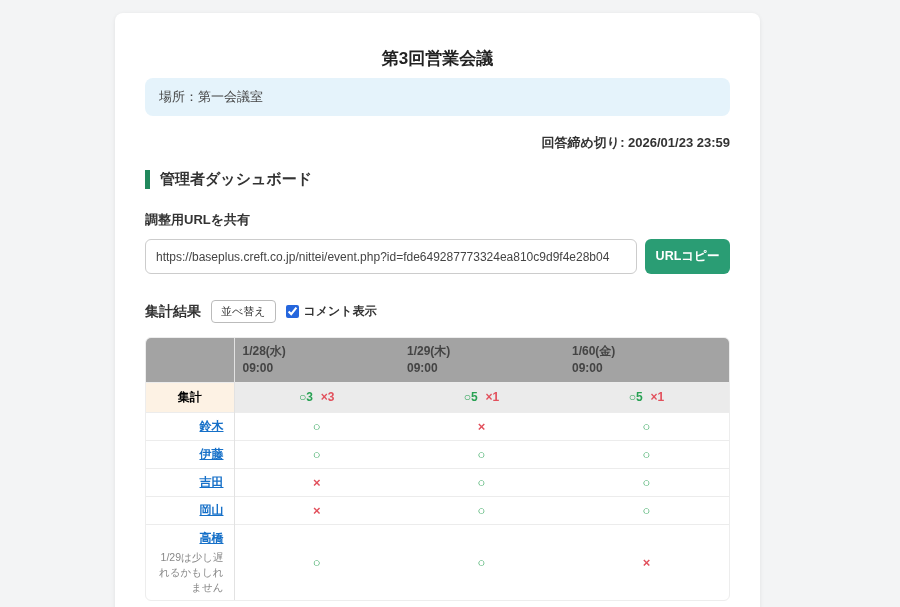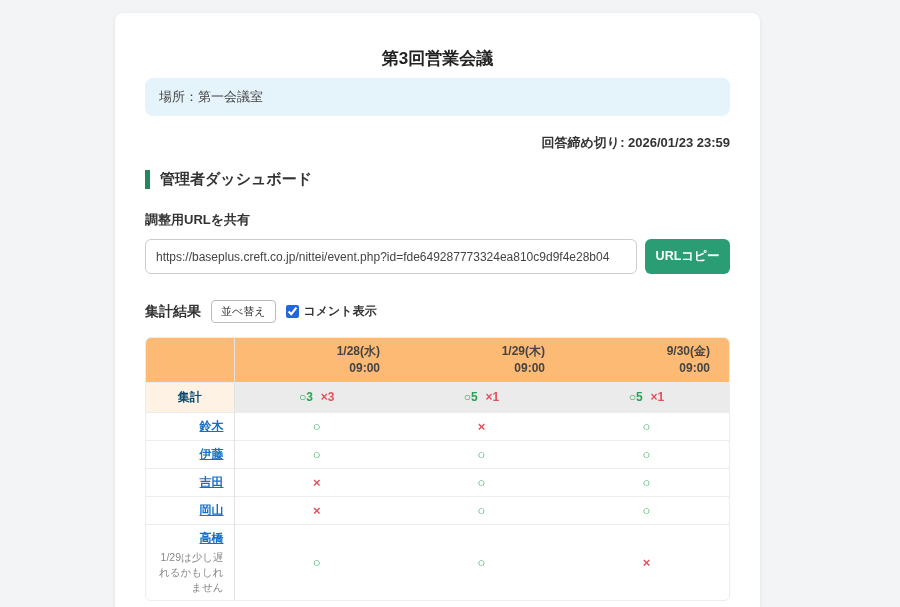--- a/index.html
+++ b/index.html
@@ -55,31 +55,31 @@
     font-family:"Liberation Sans","DejaVu Sans",sans-serif;
   }
   .comment-toggle { display:flex; align-items:center; gap:5px; }
   .comment-toggle input { width:13px; height:13px; accent-color:var(--checkbox-blue); }
   .comment-toggle span { font-size:12px; font-weight:bold; }
 
   .table-wrap { border:1px solid #ededed; border-radius:6px; overflow:hidden; }
   table { width:100%; border-collapse:collapse; table-layout:fixed; }
   col.name-col { width:88px; }
   thead th {
-    background:#fdba74; font-size:12px; font-weight:600; color:#444;
-    padding:5px 19px; line-height:1.4; text-align:right;
+    background:#a3a3a3; font-size:12px; font-weight:600; color:#444;
+    padding:5px 8px; line-height:1.4; text-align:left;
   }
   tbody tr { border-top:1px solid #ececec; }
   tbody th, tbody td { font-size:12px; padding:5px 10px; }
   th.name-cell { text-align:right; vertical-align:middle; font-weight:normal; }
   tbody td { text-align:center; vertical-align:middle; }
   .col-divider { border-right:1px solid #e2e2e2; }
   tr.sum-row th {
     background:var(--summary-label-bg); text-align:center;
-    font-weight:bold; font-size:12px; color:#0c4a6e; padding:6px 4px;
+    font-weight:bold; font-size:12px; color:#000000; padding:6px 4px;
   }
   tr.sum-row td { background:var(--summary-row-bg); padding:6px 4px; }
   .sum-ok { color:var(--ok-green); font-weight:bold; }
   .sum-ng { color:var(--ng-red); font-weight:bold; margin-left:8px; }
   a.name-link {
     color:var(--link-blue); font-weight:bold; font-size:12px;
     text-decoration:underline; cursor:pointer;
   }
   .row-comment { font-size:10.5px; color:#888; line-height:1.45; margin-top:3px; }
   .row-comment:empty { display:none; }
@@ -128,21 +128,21 @@
           <th class="col-divider"></th>
           <th>
             <div>1/28(水)</div>
             <div>09:00</div>
           </th>
           <th>
             <div>1/29(木)</div>
             <div>09:00</div>
           </th>
           <th>
-            <div>9/30(金)</div>
+            <div>1/60(金)</div>
             <div>09:00</div>
           </th>
         </tr>
       </thead>
       <tbody>
         <tr class="sum-row">
           <th class="col-divider">集計</th>
           <td>
             <span class="sum-ok">○3</span><span class="sum-ng">×3</span>
           </td>

